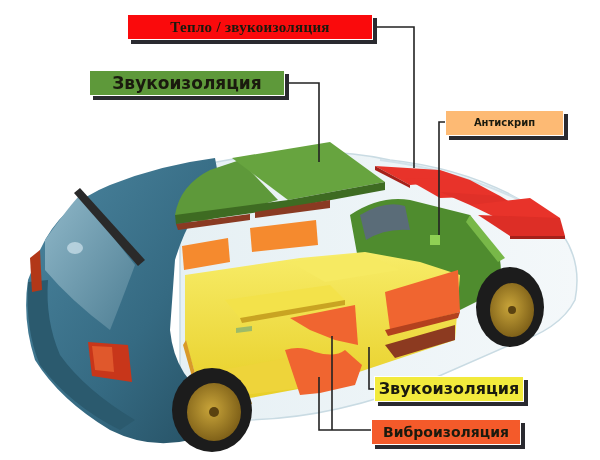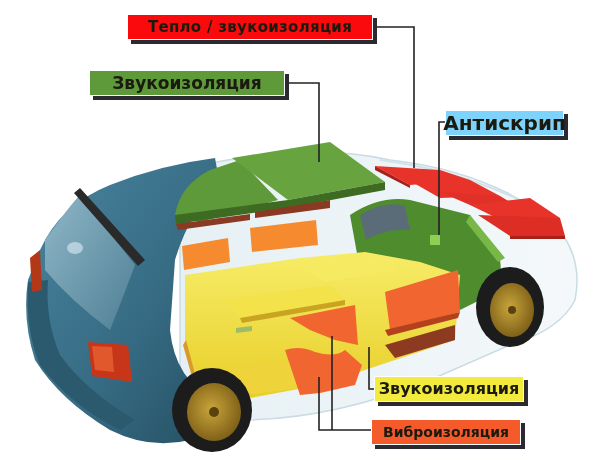--- a/index.html
+++ b/index.html
@@ -7,23 +7,23 @@
            font-family: "DejaVu Sans", sans-serif; }
     #scene { position: absolute; left: 0; top: 0; width: 600px; height: 460px; }
     .label {
       position: absolute; box-sizing: border-box;
       font-family: "DejaVu Sans", sans-serif; font-weight: bold;
       color: #1a1a0e; white-space: nowrap; line-height: 1;
       display: flex; align-items: center; justify-content: center;
       border: 1px solid #ffffff;
       box-shadow: 4px 4px 0 #2a2a30;
     }
-    .lbl-thermo  { left: 127px; top: 14px;  width: 246px; height: 26px; background: #fa0a0c; font-size: 15px; letter-spacing: 0.3px; }
+    .lbl-thermo  { left: 127px; top: 14px;  width: 246px; height: 26px; background: #fa0a0c; font-size: 15px; letter-spacing: 0.3px; font-family: Liberation Serif, serif; }
     .lbl-sound1  { left: 89px;  top: 70px;  width: 196px; height: 26px; background: #5e993a; font-size: 17px; }
-    .lbl-squeak  { left: 445px; top: 110px; width: 119px; height: 26px; background: #7dd3fc; font-size: 20px; }
+    .lbl-squeak  { left: 445px; top: 110px; width: 119px; height: 26px; background: #fdba74; font-size: 10px; }
     .lbl-sound2  { left: 374px; top: 376px; width: 150px; height: 26px; background: #f2ea3c; font-size: 16px; }
     .lbl-vibro   { left: 371px; top: 419px; width: 150px; height: 26px; background: #f45a2a; font-size: 14px; }
   </style>
 </head>
 <body>
 
 <svg id="scene" viewBox="0 0 600 460" xmlns="http://www.w3.org/2000/svg">
   <defs>
     <linearGradient id="bodyGrad" x1="0" y1="0" x2="1" y2="1">
       <stop offset="0" stop-color="#4c86a0"></stop>

